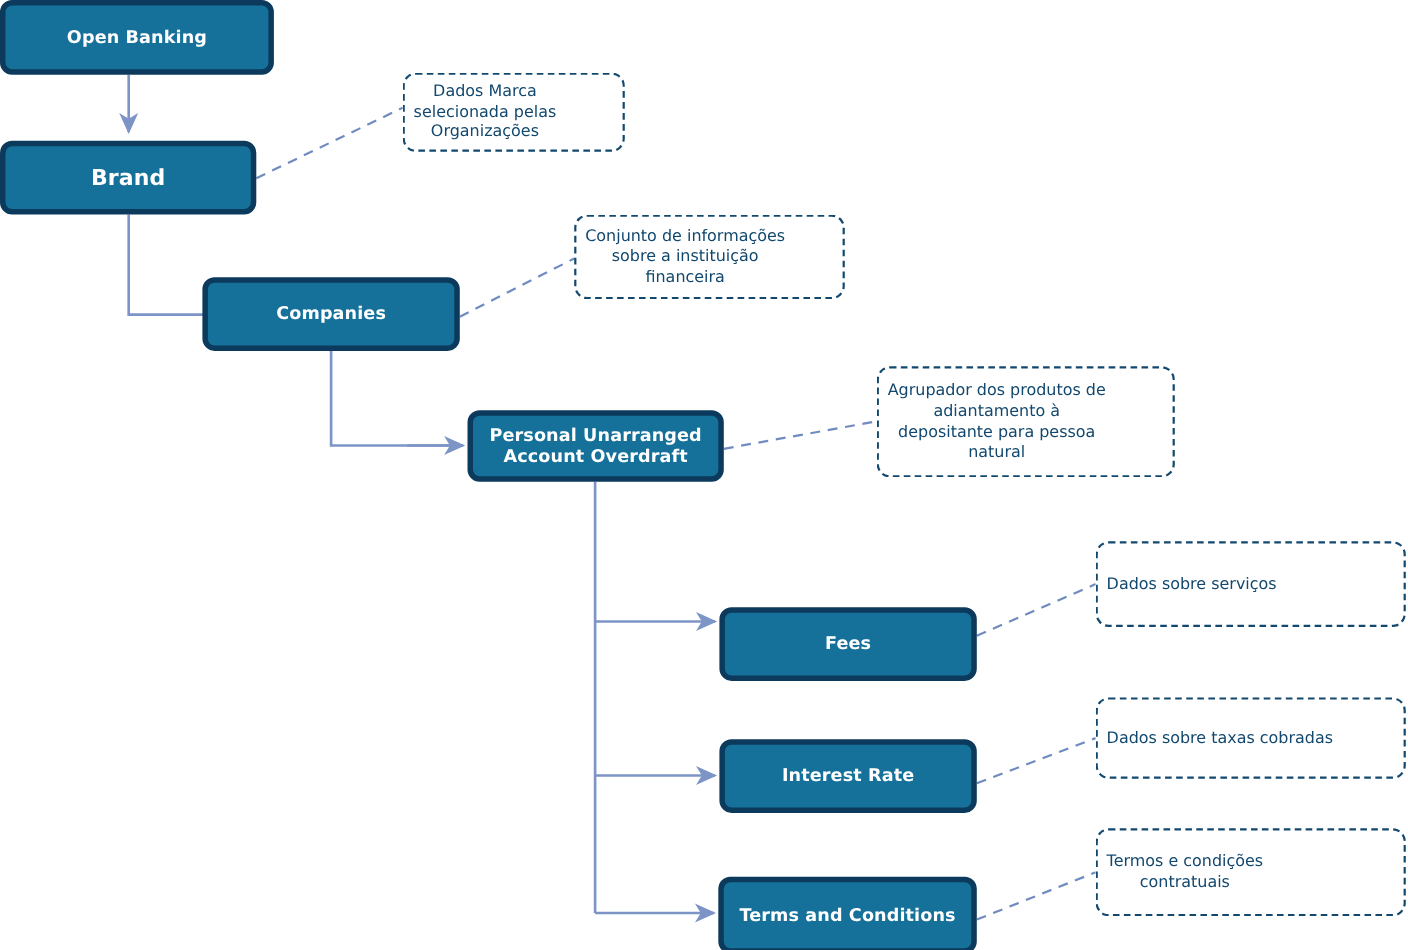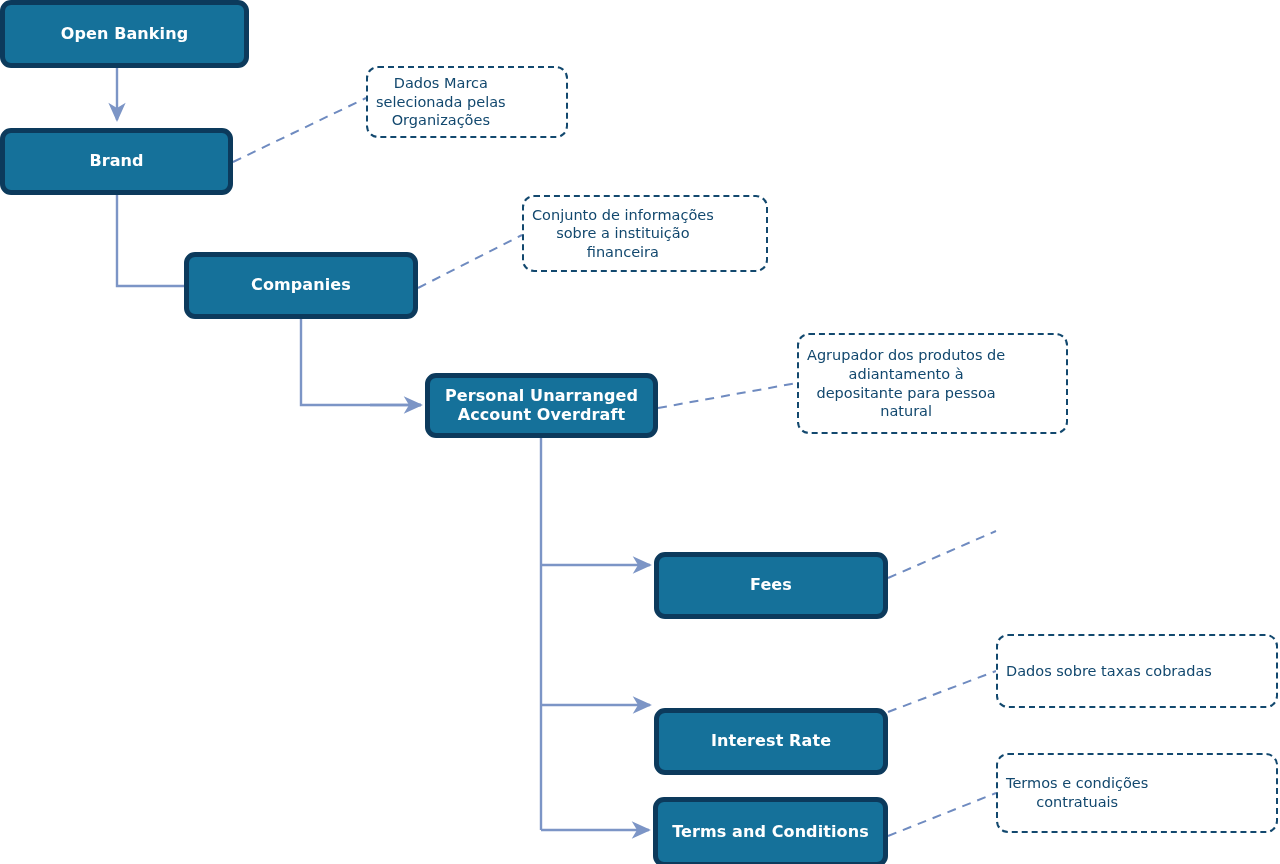--- a/index.html
+++ b/index.html
@@ -105,38 +105,38 @@
 
     <path d="M888,712 L996,671" stroke="#6f8bc0" stroke-width="2" fill="none" stroke-dasharray="9,7"></path>
 
     <path d="M888,836 L996,793" stroke="#6f8bc0" stroke-width="2" fill="none" stroke-dasharray="9,7"></path>
   </svg>
 
   <div class="node" style="left: 0px; top: 0px; width: 249px; height: 68px; font-size: 16px;">
     <span class="node-label">Open Banking</span>
   </div>
 
-  <div class="node" style="left: 0px; top: 128px; width: 233px; height: 67px; font-size: 16px;">
+  <div class="node" style="left: 0px; top: 128px; width: 233px; height: 67px; font-size: 20px;">
     <span class="node-label">Brand</span>
   </div>
 
   <div class="node" style="left: 184px; top: 252px; width: 234px; height: 67px; font-size: 16px;">
     <span class="node-label">Companies</span>
   </div>
 
   <div class="node" style="left: 425px; top: 373px; width: 233px; height: 65px; font-size: 16px; justify-content: center;">
     <span class="node-label">Personal Unarranged
 Account Overdraft</span>
   </div>
 
   <div class="node" style="left: 654px; top: 552px; width: 234px; height: 67px; font-size: 16px;">
     <span class="node-label">Fees</span>
   </div>
 
-  <div class="node" style="left: 654px; top: 672px; width: 234px; height: 67px; font-size: 16px; margin-top: 36px;">
+  <div class="node" style="left: 654px; top: 672px; width: 234px; height: 67px; font-size: 16px;">
     <span class="node-label">Interest Rate</span>
   </div>
 
   <div class="node" style="left: 653px; top: 797px; width: 235px; height: 70px; font-size: 16px;">
     <span class="node-label">Terms and Conditions</span>
   </div>
 
   <div class="note" style="left: 366px; top: 66px; width: 202px; height: 72px; font-size: 14.5px;">
     <span class="note-label">Dados Marca
 selecionada pelas
@@ -149,20 +149,23 @@
 financeira</span>
   </div>
 
   <div class="note" style="left: 797px; top: 333px; width: 271px; height: 101px; font-size: 14.5px;">
     <span class="note-label">Agrupador dos produtos de
 adiantamento à
 depositante para pessoa
 natural</span>
   </div>
 
+  <div class="note" style="left: 996px; top: 492px; width: 282px; height: 78px; font-size: 14.5px;">
+    <span class="note-label">Dados sobre serviços</span>
+  </div>
 
   <div class="note" style="left: 996px; top: 634px; width: 282px; height: 74px; font-size: 14.5px;">
     <span class="note-label">Dados sobre taxas cobradas</span>
   </div>
 
   <div class="note" style="left: 996px; top: 753px; width: 282px; height: 80px; font-size: 14.5px;">
     <span class="note-label">Termos e condições
 contratuais</span>
   </div>
 

